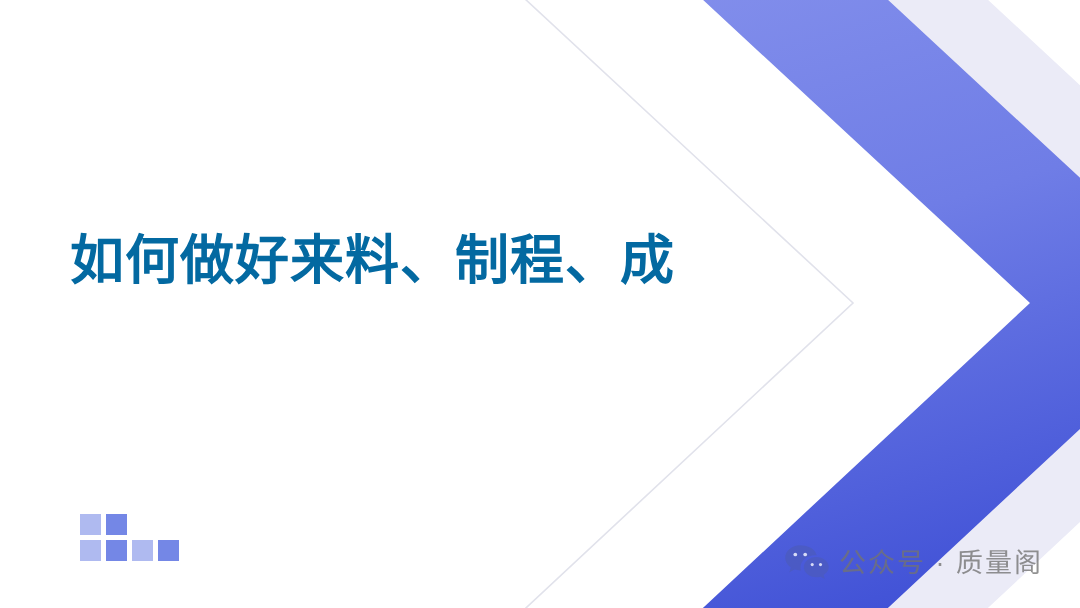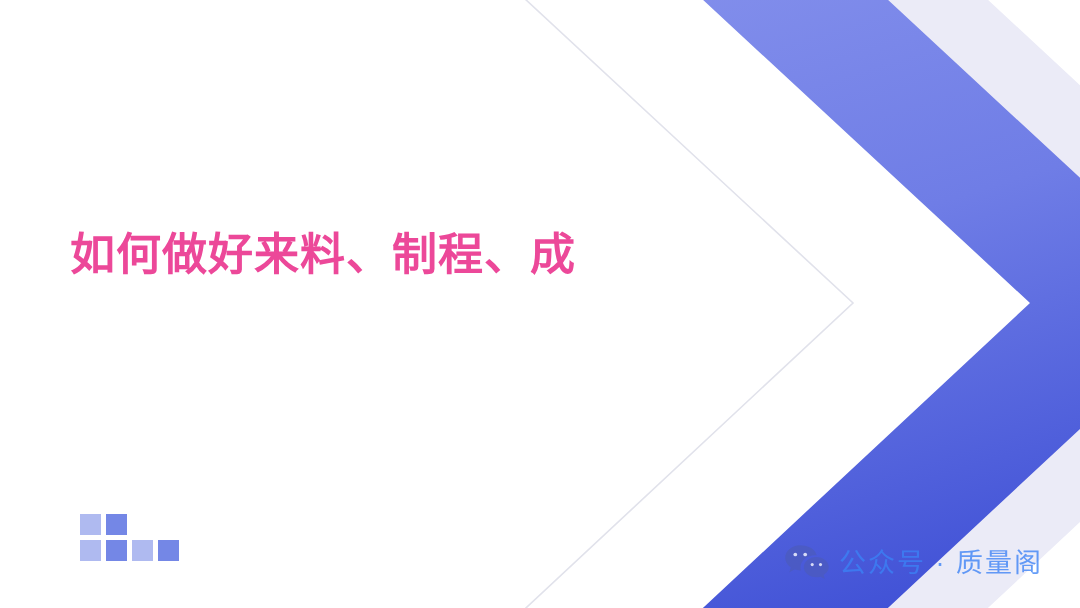--- a/index.html
+++ b/index.html
@@ -35,25 +35,25 @@
   }
 
   
   .title-block {
     position: absolute;
     left: 70px;
     top: 228px;
     width: 690px;
   }
   .title-line {
-    font-size: 45px;
+    font-size: 54px;
     font-weight: 700;
     line-height: 1.22;
     letter-spacing: 1px;
-    color: #ec4899;
+    color: #0369a1;
     white-space: nowrap;
   }
 
   
   .squares {
     position: absolute;
     left: 80px;
     top: 514px;
     width: 110px;
     height: 48px;
@@ -85,21 +85,21 @@
   }
   .wm-icon {
     width: 46px;
     height: 40px;
     display: block;
     flex: 0 0 auto;
   }
   .wm-text {
     font-size: 27px;
     font-weight: 400;
-    color: #3b82f6;
+    color: #737373;
     letter-spacing: 2px;
     line-height: 1;
     white-space: nowrap;
   }
 </style>
 </head>
 <body>
 
 <div id="slide">
 

